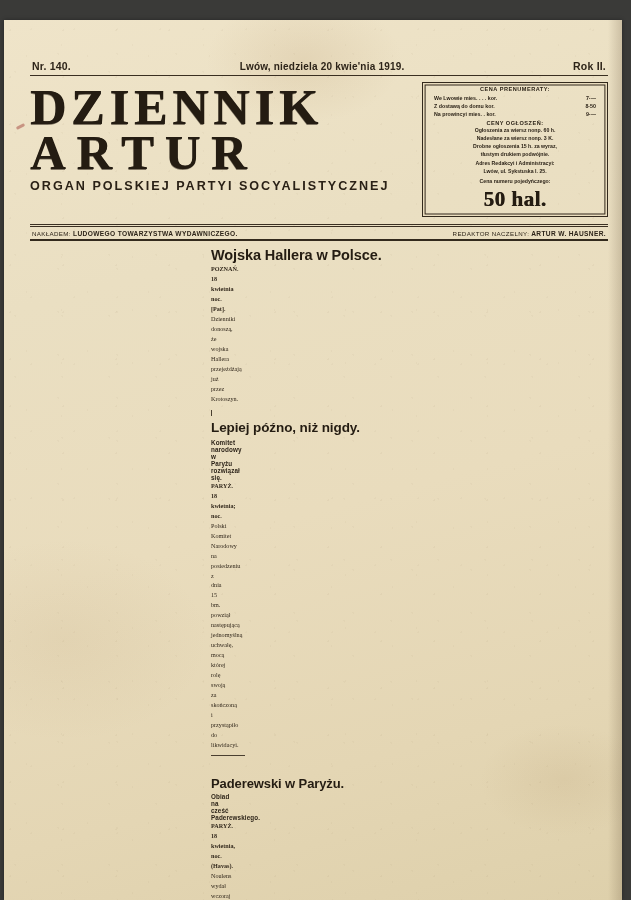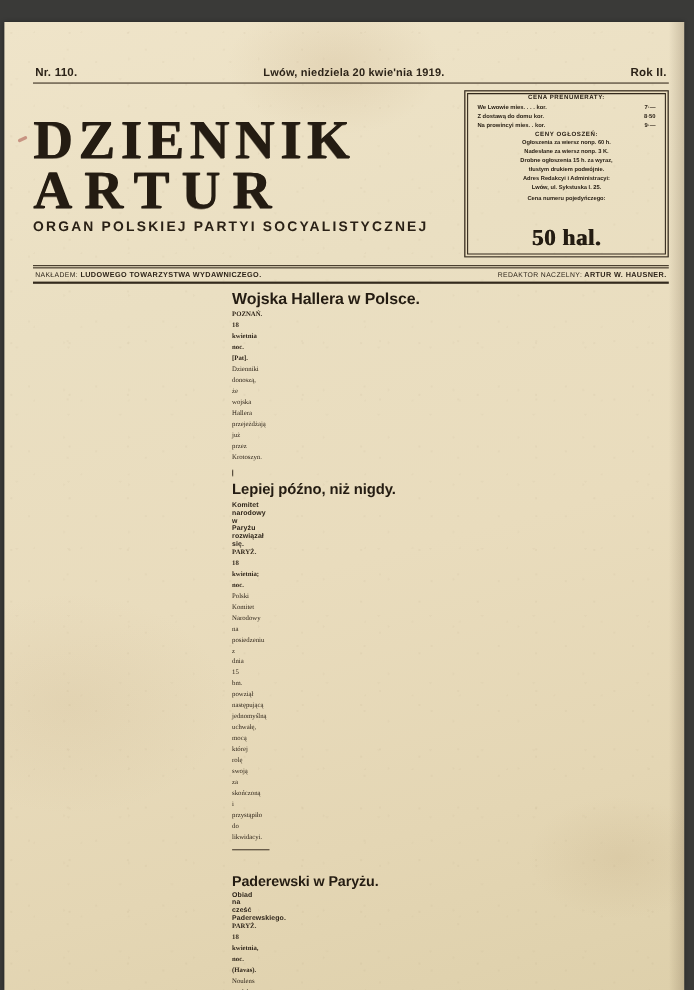--- a/index.html
+++ b/index.html
@@ -66,21 +66,21 @@
     font-family: "Liberation Sans", sans-serif;
     font-weight: bold;
     font-size: 10.5px;
     letter-spacing: .2px;
     padding: 0 2px 3px 2px;
   }
   .folio .mid { font-size: 10px; }
   .rule-thin { border-top: 1.1px solid #3a2f21; margin: 0 0 6px 0; }
 
   
-  .masthead-wrap { display: flex; align-items: center; gap: 8px; }
+  .masthead-wrap { display: flex; align-items: flex-start; gap: 8px; }
   .masthead { flex: 1 1 auto; padding-top: 2px; }
   .mast-line {
     font-family: "Liberation Serif", serif;
     font-weight: bold;
     font-size: 50px;
     line-height: .92;
     letter-spacing: 5px;
     color: #241c12;
     white-space: nowrap;
     text-shadow: .7px 0 0 #241c12, 0 .6px 0 rgba(36,28,18,.55);
@@ -119,21 +119,21 @@
   .pb-sep { height: 2px; }
   .pb-l {
     font-size: 5.2px; font-weight: bold; line-height: 1.5;
     padding: 0 3px; white-space: nowrap;
   }
   .pb-price {
     font-family: "Liberation Serif", serif;
     font-weight: bold;
     font-size: 21px;
     letter-spacing: .5px;
-    margin-top: 18px;
+    margin-top: 1px;
     color: #241c12;
     text-shadow: .6px 0 0 #241c12;
   }
 
   
   .rule-double {
     border-top: 1.2px solid #3a2f21;
     border-bottom: 1.2px solid #3a2f21;
     height: 1.5px;
     margin: 7px 0 0 0;
@@ -224,21 +224,21 @@
 
 <div id="scan">
   <div id="paper">
     <div id="grain"></div>
     <div class="red-mark" style="left:12px; top:105px;"></div>
     <div class="edge-shadow"></div>
 
     <div id="content">
 
       <div class="folio">
-        <span>Nr. 110.</span>
+        <span>Nr. 140.</span>
         <span class="mid">Lwów, niedziela 20 kwie'nia 1919.</span>
         <span>Rok II.</span>
       </div>
       <div class="rule-thin"></div>
 
       <div class="masthead-wrap">
         <div class="masthead">
           <div class="mast-line">DZIENNIK</div>
           <div class="mast-line second">ARTUR</div>
           <div class="subtitle">ORGAN POLSKIEJ PARTYI SOCYALISTYCZNEJ</div>

